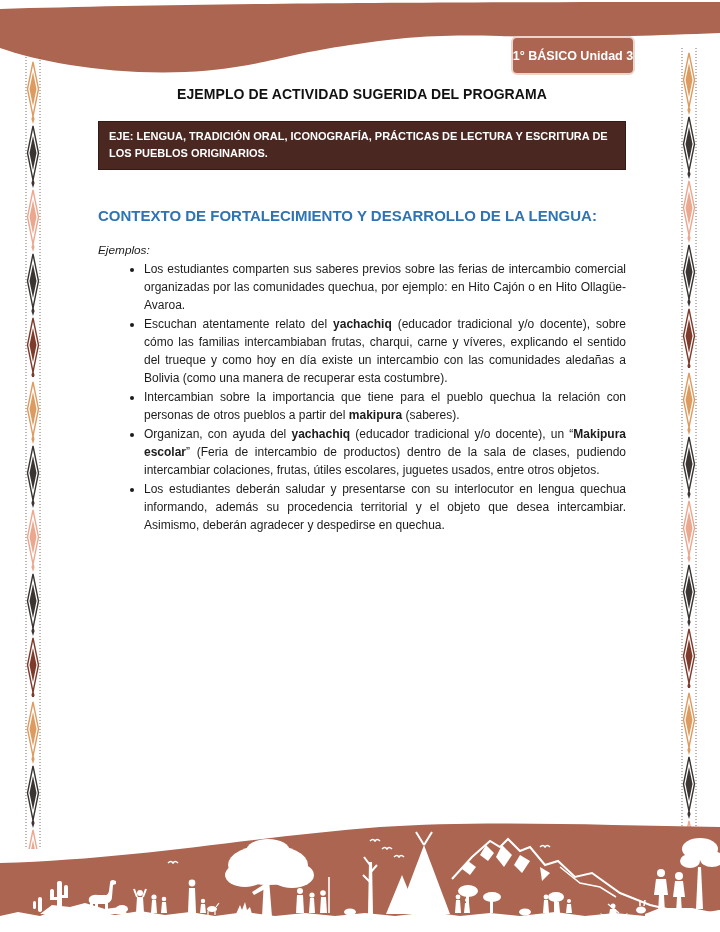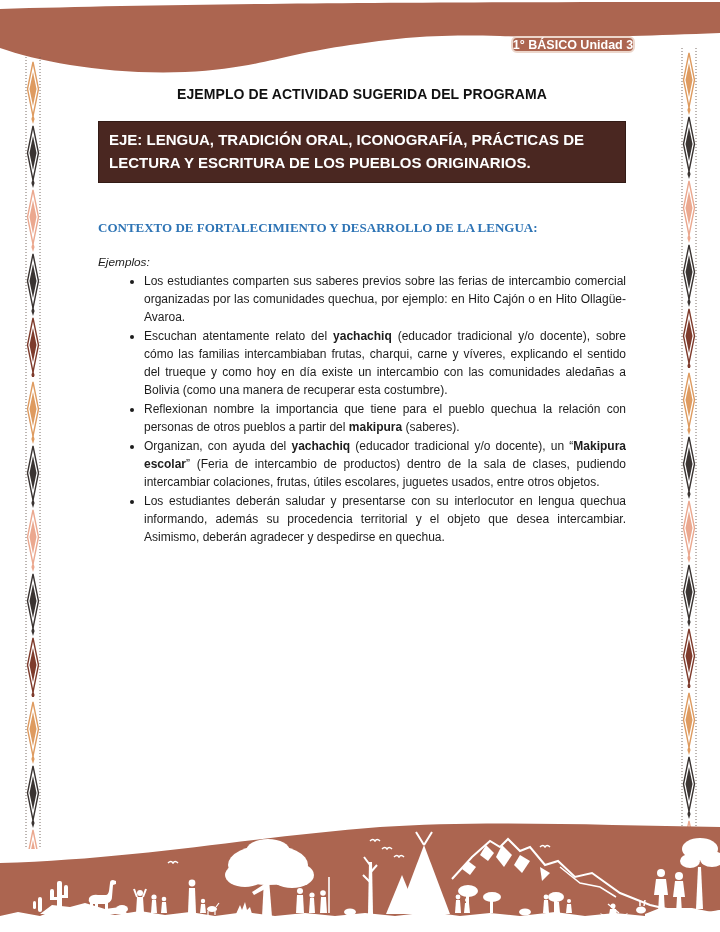--- a/index.html
+++ b/index.html
@@ -14,37 +14,37 @@
   html,body{margin:0;padding:0;overflow:hidden;}
   body{
     width:720px;height:932px;position:relative;background:#fff;
     font-family:"Liberation Sans",sans-serif;color:var(--ink);
   }
   
   .topwave{position:absolute;top:0;left:0;z-index:1;}
   .terr{fill:var(--terracotta);}
   .tab-stem{position:absolute;left:598px;top:28px;width:12px;height:11px;background:var(--terracotta);z-index:2;}
   .unit-tab{
-    position:absolute;left:511px;top:36px;width:124px;height:17px;box-sizing:border-box;
+    position:absolute;left:511px;top:36px;width:124px;height:39px;box-sizing:border-box;
     background:var(--terracotta);border:2px solid var(--tab-border);border-radius:6px;
     color:#fff;font-size:12.5px;font-weight:bold;display:flex;align-items:center;justify-content:center;
     z-index:3;white-space:nowrap;
   }
   
   .border-strip{position:absolute;z-index:1;}
   .border-left{left:25px;top:57px;}
   .border-right{left:681px;top:48px;}
   
   .content{position:absolute;left:98px;top:86px;width:528px;z-index:2;}
   .doc-title{font-size:14px;font-weight:bold;text-align:center;margin:0;color:#111;letter-spacing:.1px;}
   .eje-banner{
     margin-top:19px;background:var(--eje-bg);border:1px solid var(--eje-border);
-    color:#fff;font-weight:bold;font-size:15px;line-height:1.55;padding:6px 10px 7px;
-  }
-  .context-heading{margin-top:37px;font-size:13px;font-weight:bold;color:var(--heading-blue);font-family:Liberation Serif, serif;}
+    color:#fff;font-weight:bold;font-size:11px;line-height:1.55;padding:6px 10px 7px;
+  }
+  .context-heading{margin-top:37px;font-size:15px;font-weight:bold;color:var(--heading-blue);}
   .activity{margin-top:21px;font-size:11.8px;line-height:1.55;padding-left:66px;text-indent:-66px;}
   .activity .label{color:var(--activity-gold);}
   .ejemplos-heading{margin-top:19px;font-size:11.8px;font-style:italic;}
   ul.examples{margin:3px 0 0;padding-left:46px;}
   ul.examples li{font-size:12px;line-height:1.5;text-align:justify;margin:0 0 1px;}
   
   .footer-illu{position:absolute;left:0;bottom:0;z-index:1;}
   .wht{fill:#fff;}
   .wht-line{stroke:#fff;fill:none;}
 </style>
@@ -137,21 +137,21 @@
   </div>
 
   <div class="context-heading">CONTEXTO DE FORTALECIMIENTO Y DESARROLLO DE LA LENGUA:</div>
 
 
   <div class="ejemplos-heading">Ejemplos:</div>
 
   <ul class="examples">
     <li><span>Los estudiantes comparten sus saberes previos sobre las ferias de intercambio comercial organizadas por las comunidades quechua, por ejemplo: en Hito Cajón o en Hito Ollagüe-Avaroa.</span></li>
     <li><span>Escuchan atentamente relato del </span><b>yachachiq</b><span> (educador tradicional y/o docente), sobre cómo las familias intercambiaban frutas, charqui, carne y víveres, explicando el sentido del trueque y como hoy en día existe un intercambio con las comunidades aledañas a Bolivia (como una manera de recuperar esta costumbre).</span></li>
-    <li><span>Reflexionan nombre la importancia que tiene para el pueblo quechua la relación con personas de otros pueblos a partir del </span><b>makipura</b><span> (saberes).</span></li>
+    <li><span>Intercambian sobre la importancia que tiene para el pueblo quechua la relación con personas de otros pueblos a partir del </span><b>makipura</b><span> (saberes).</span></li>
     <li><span>Organizan, con ayuda del </span><b>yachachiq</b><span> (educador tradicional y/o docente), un “</span><b>Makipura escolar</b><span>” (Feria de intercambio de productos) dentro de la sala de clases, pudiendo intercambiar colaciones, frutas, útiles escolares, juguetes usados, entre otros objetos.</span></li>
     <li><span>Los estudiantes deberán saludar y presentarse con su interlocutor en lengua quechua informando, además su procedencia territorial y el objeto que desea intercambiar. Asimismo, deberán agradecer y despedirse en quechua.</span></li>
   </ul>
 </div>
 
 <svg class="footer-illu" width="720" height="115" viewBox="0 0 720 115" aria-hidden="true">
   <path class="terr" d="M0,46 C140,42 250,20 380,10 C480,3 600,8 720,10 L720,115 L0,115 Z"></path>
 
   <g>
     <path class="wht" d="M0,99 L18,95 L40,99 L55,93 L75,97 L95,94 L115,98 L140,94 L165,98 L190,95 L215,99 L245,95 L275,99 L305,96 L335,99 L365,96 L395,99 L430,95 L460,99 L490,96 L520,99 L555,95 L585,99 L615,96 L645,99 L675,93 L700,96 L720,93 L720,115 L0,115 Z"></path>

